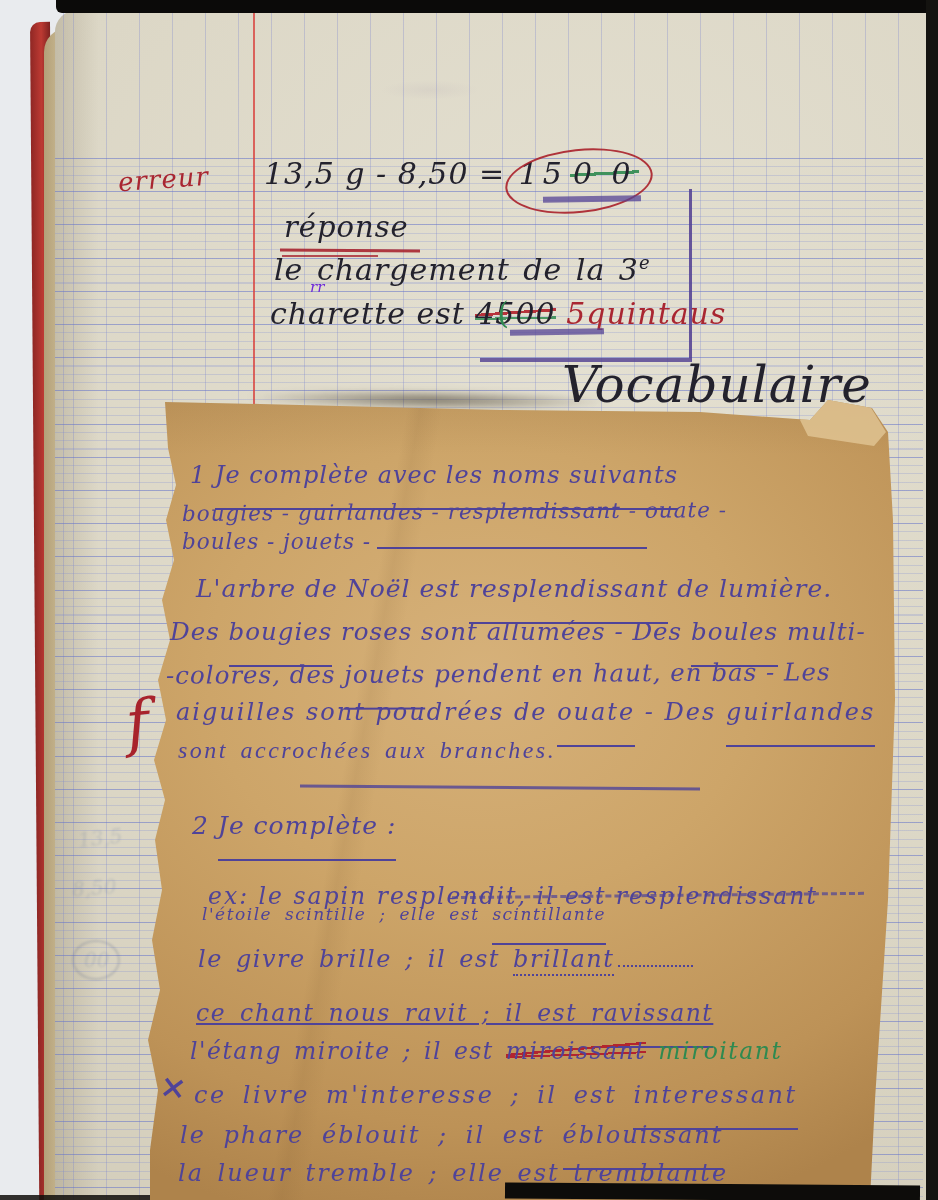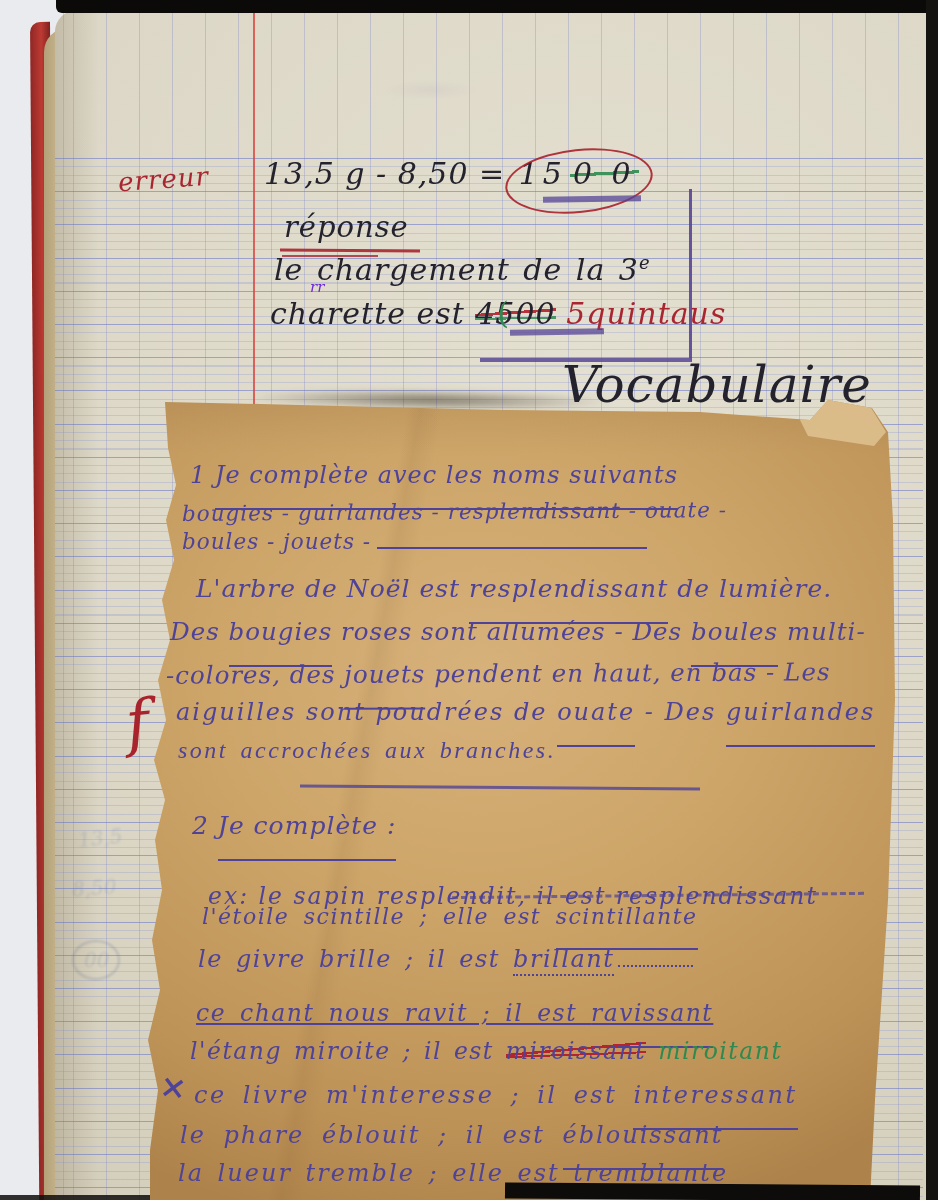--- a/index.html
+++ b/index.html
@@ -146,21 +146,21 @@
   <div class="hw pline" style="left:170px;top:617px;font-size:24.5px;letter-spacing:1px;"><span>Des </span><span class="u">bougies</span><span> roses sont allumées - Des </span><span class="u">boules</span><span> multi-</span></div>
   <div class="hw pline" style="left:196px;top:574px;font-size:25px;letter-spacing:1px;"><span>L'arbre de Noël est </span><span class="u">resplendissant</span><span> de lumière.</span></div>
   <div class="hw pline" style="left:166px;top:659px;font-size:24.5px;letter-spacing:1px;transform:rotate(-.3deg);"><span>-colores, des </span><span class="u">jouets</span><span> pendent en haut, en bas - Les</span></div>
   <div class="hw pline" style="left:176px;top:698px;font-size:24px;letter-spacing:2px;"><span>aiguilles sont poudrées de </span><span class="u">ouate</span><span> - Des </span><span class="u">guirlandes</span></div>
   <div class="hw pline" style="left:178px;top:737px;font-size:24px;letter-spacing:2.5px;word-spacing:4px;font-family:Liberation Serif, serif;"><span>sont accrochées aux branches.</span></div>
   <div class="separator-line"></div>
 
   <div class="hw pline" style="left:192px;top:811px;font-size:25px;letter-spacing:1px;"><span>2 </span><span class="u">Je complète :</span></div>
   <div class="hw pline" style="left:208px;top:851px;font-size:23.5px;letter-spacing:2px;margin-top:31px;"><span>ex: le sapin resplendit, il est resplendissant</span></div>
   <div class="example-underline"></div>
-  <div class="hw pline" style="left:202px;top:904px;font-size:22px;letter-spacing:1.5px;word-spacing:6px;"><span>l'étoile scintille ; elle est </span><span class="u">scintillante</span></div>
+  <div class="hw pline" style="left:202px;top:904px;font-size:17px;letter-spacing:1.5px;word-spacing:6px;"><span>l'étoile scintille ; elle est </span><span class="u">scintillante</span></div>
   <div class="hw pline" style="left:198px;top:945px;font-size:24px;letter-spacing:1.5px;word-spacing:4px;"><span>le givre brille ; il est </span><span class="u-dot">brillant</span><span class="fill-dot"></span></div>
   <div class="hw pline" style="left:196px;top:999px;font-size:23.5px;letter-spacing:1.5px;word-spacing:5px;text-decoration:underline;"><span>ce chant nous ravit ; il est </span><span class="u">ravissant</span></div>
   <div class="hw pline" style="left:190px;top:1037px;font-size:23.5px;letter-spacing:1.5px;word-spacing:3px;"><span>l'étang miroite ; il est </span><span class="strike-red2">miroissant</span><span class="green-ink">  miroitant</span></div>
   <div class="hw pline" style="left:194px;top:1081px;font-size:24px;letter-spacing:2.5px;word-spacing:6px;"><span>ce livre m'interesse ; il est </span><span class="u">interessant</span></div>
   <div class="hw pline" style="left:180px;top:1121px;font-size:24px;letter-spacing:2px;word-spacing:8px;"><span>le phare éblouit ; il est </span><span class="u">éblouissant</span></div>
   <div class="hw pline" style="left:178px;top:1159px;font-size:24px;letter-spacing:2px;word-spacing:4px;"><span>la lueur tremble ; elle est </span><span class="u">tremblante</span></div>
   <div class="mark-cross">×</div>
 
   <div class="top-black"></div>
   <div class="right-black"></div>

